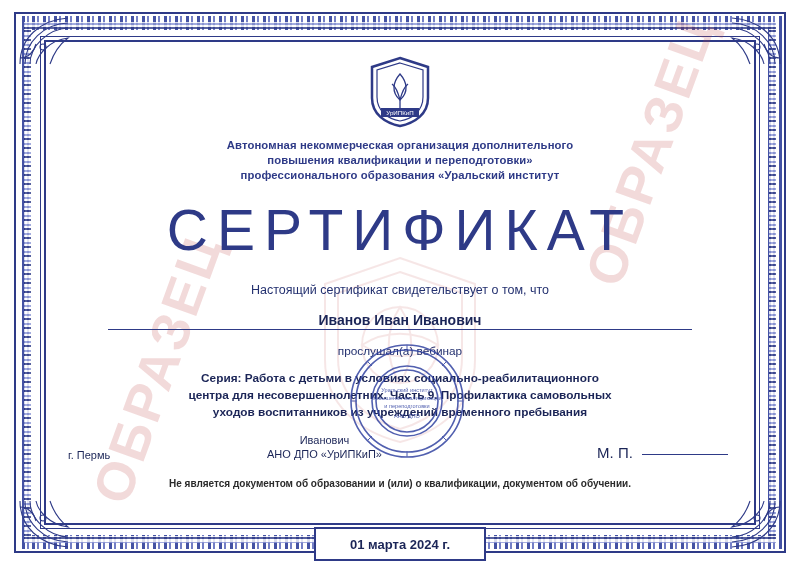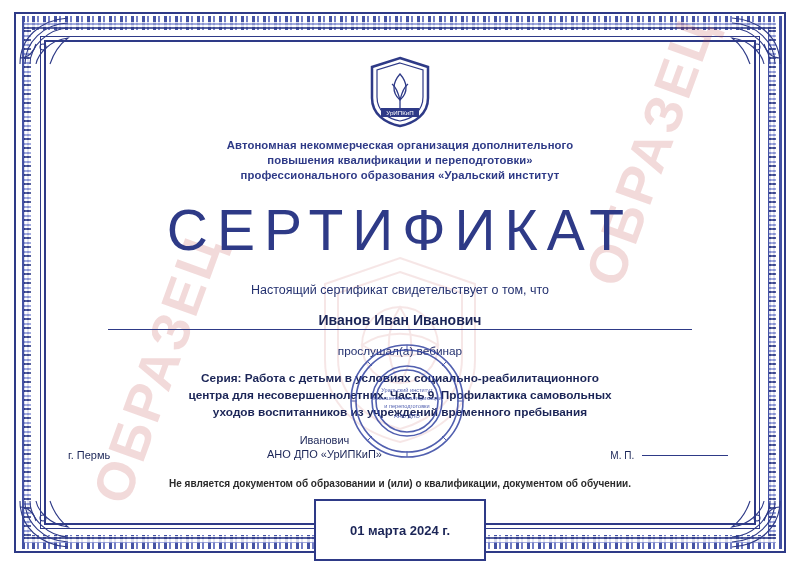--- a/index.html
+++ b/index.html
@@ -236,21 +236,21 @@
     bottom: 0;
     text-align: center;
     font-size: 11px;
     color: #1b2557;
     line-height: 14px;
   }
   .seal-place {
     position: absolute;
     right: 10px;
     bottom: 0;
-    font-size: 10px;
+    font-size: 15px;
     color: #1b2557;
     text-align: center;
   }
   .seal-line {
     display: inline-block;
     width: 86px;
     border-bottom: 1px solid #2e3a87;
     vertical-align: 3px;
     margin-left: 5px;
   }
@@ -265,21 +265,21 @@
     font-weight: bold;
   }
 
   
   .date-box {
     position: absolute;
     left: 50%;
     bottom: 4px;
     transform: translateX(-50%);
     border: 2px solid #2e3a87;
-    padding: 20px 34px;
+    padding: 6px 34px;
     background: #ffffff;
   }
   .date-text {
     font-size: 13px;
     font-weight: bold;
     color: #1b2557;
     white-space: nowrap;
   }
 </style>
 </head>

